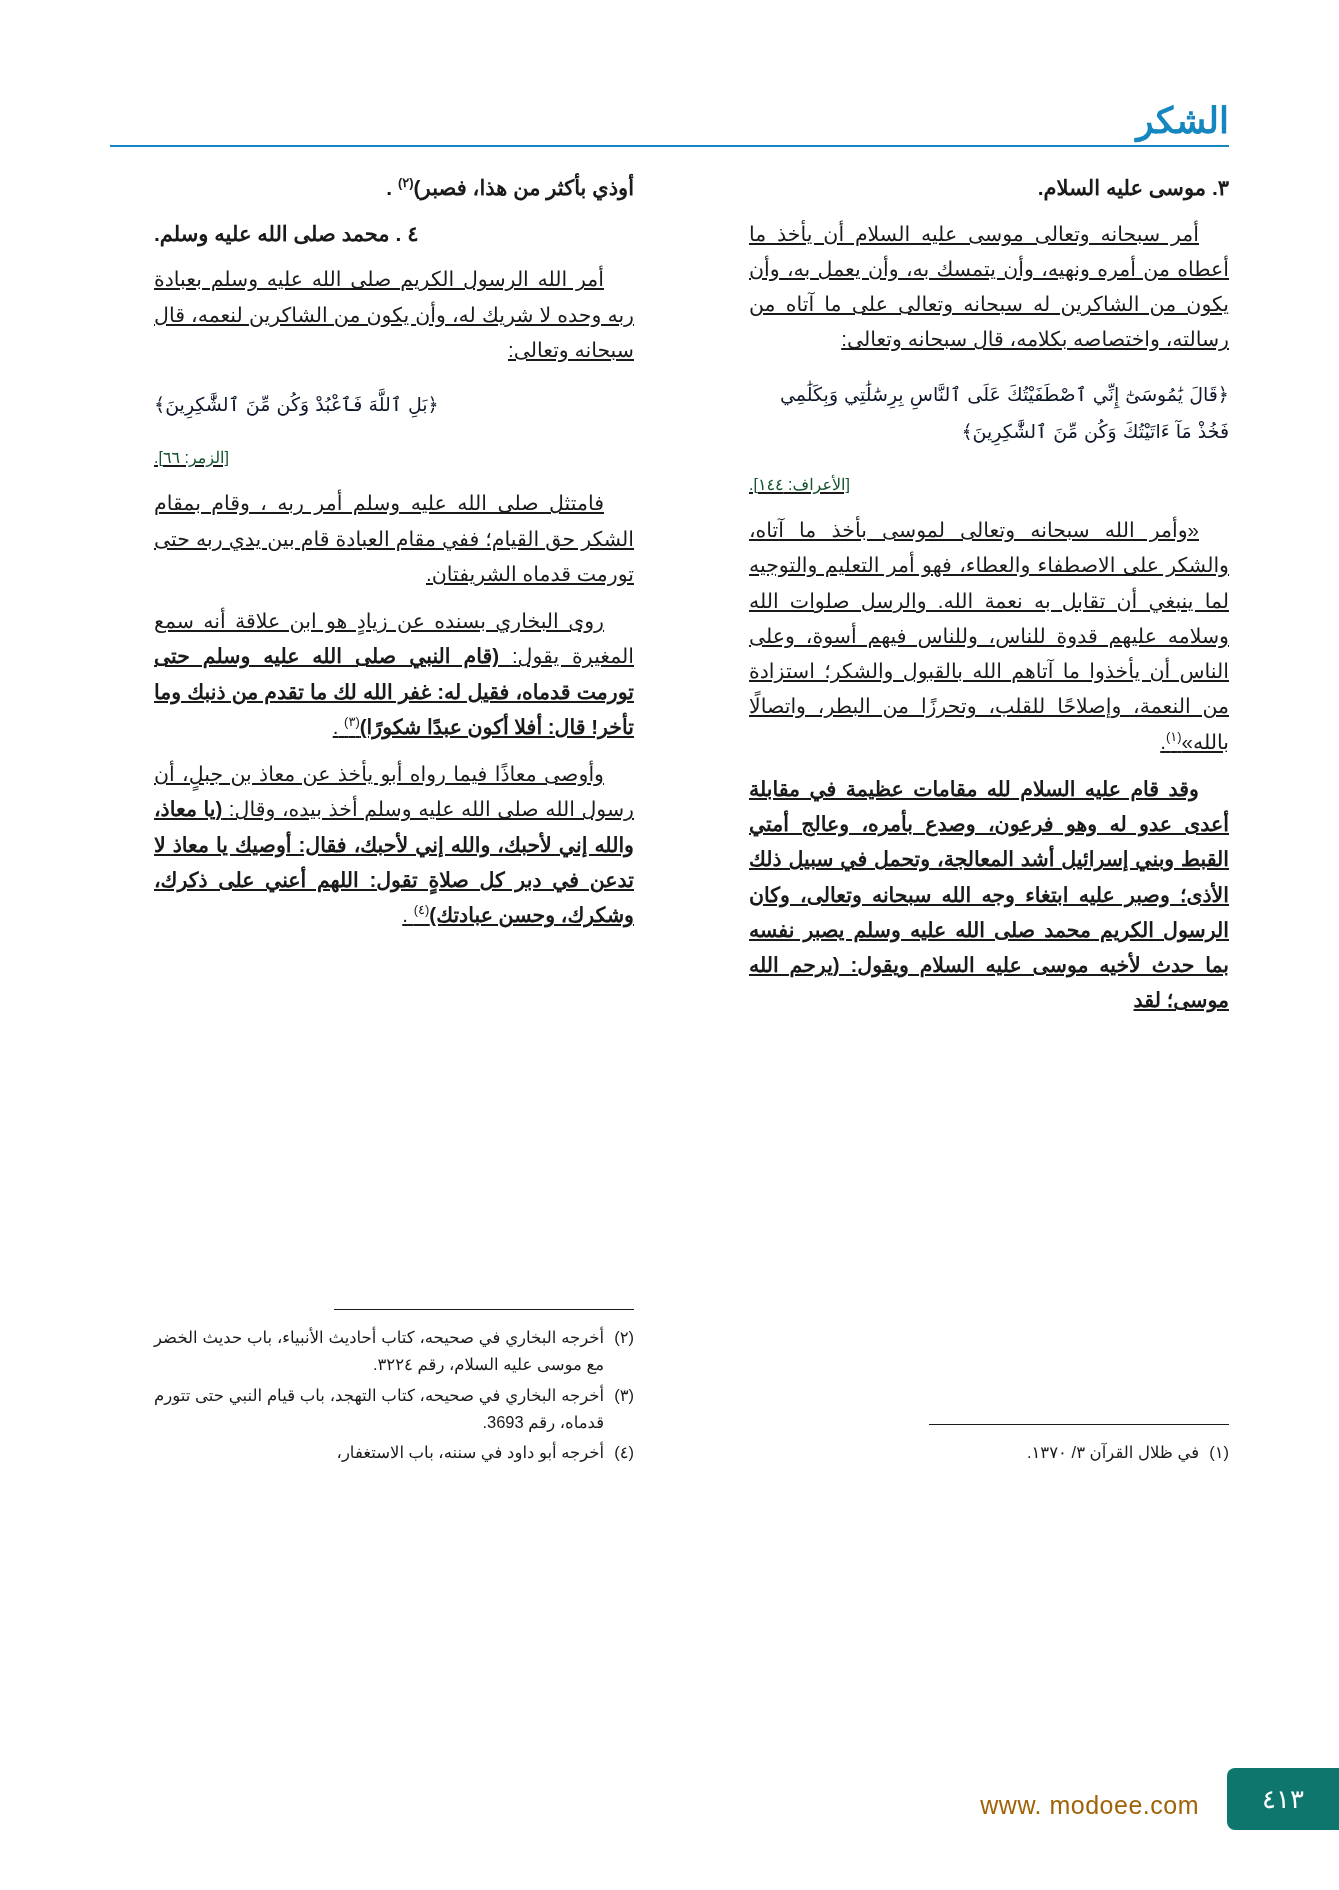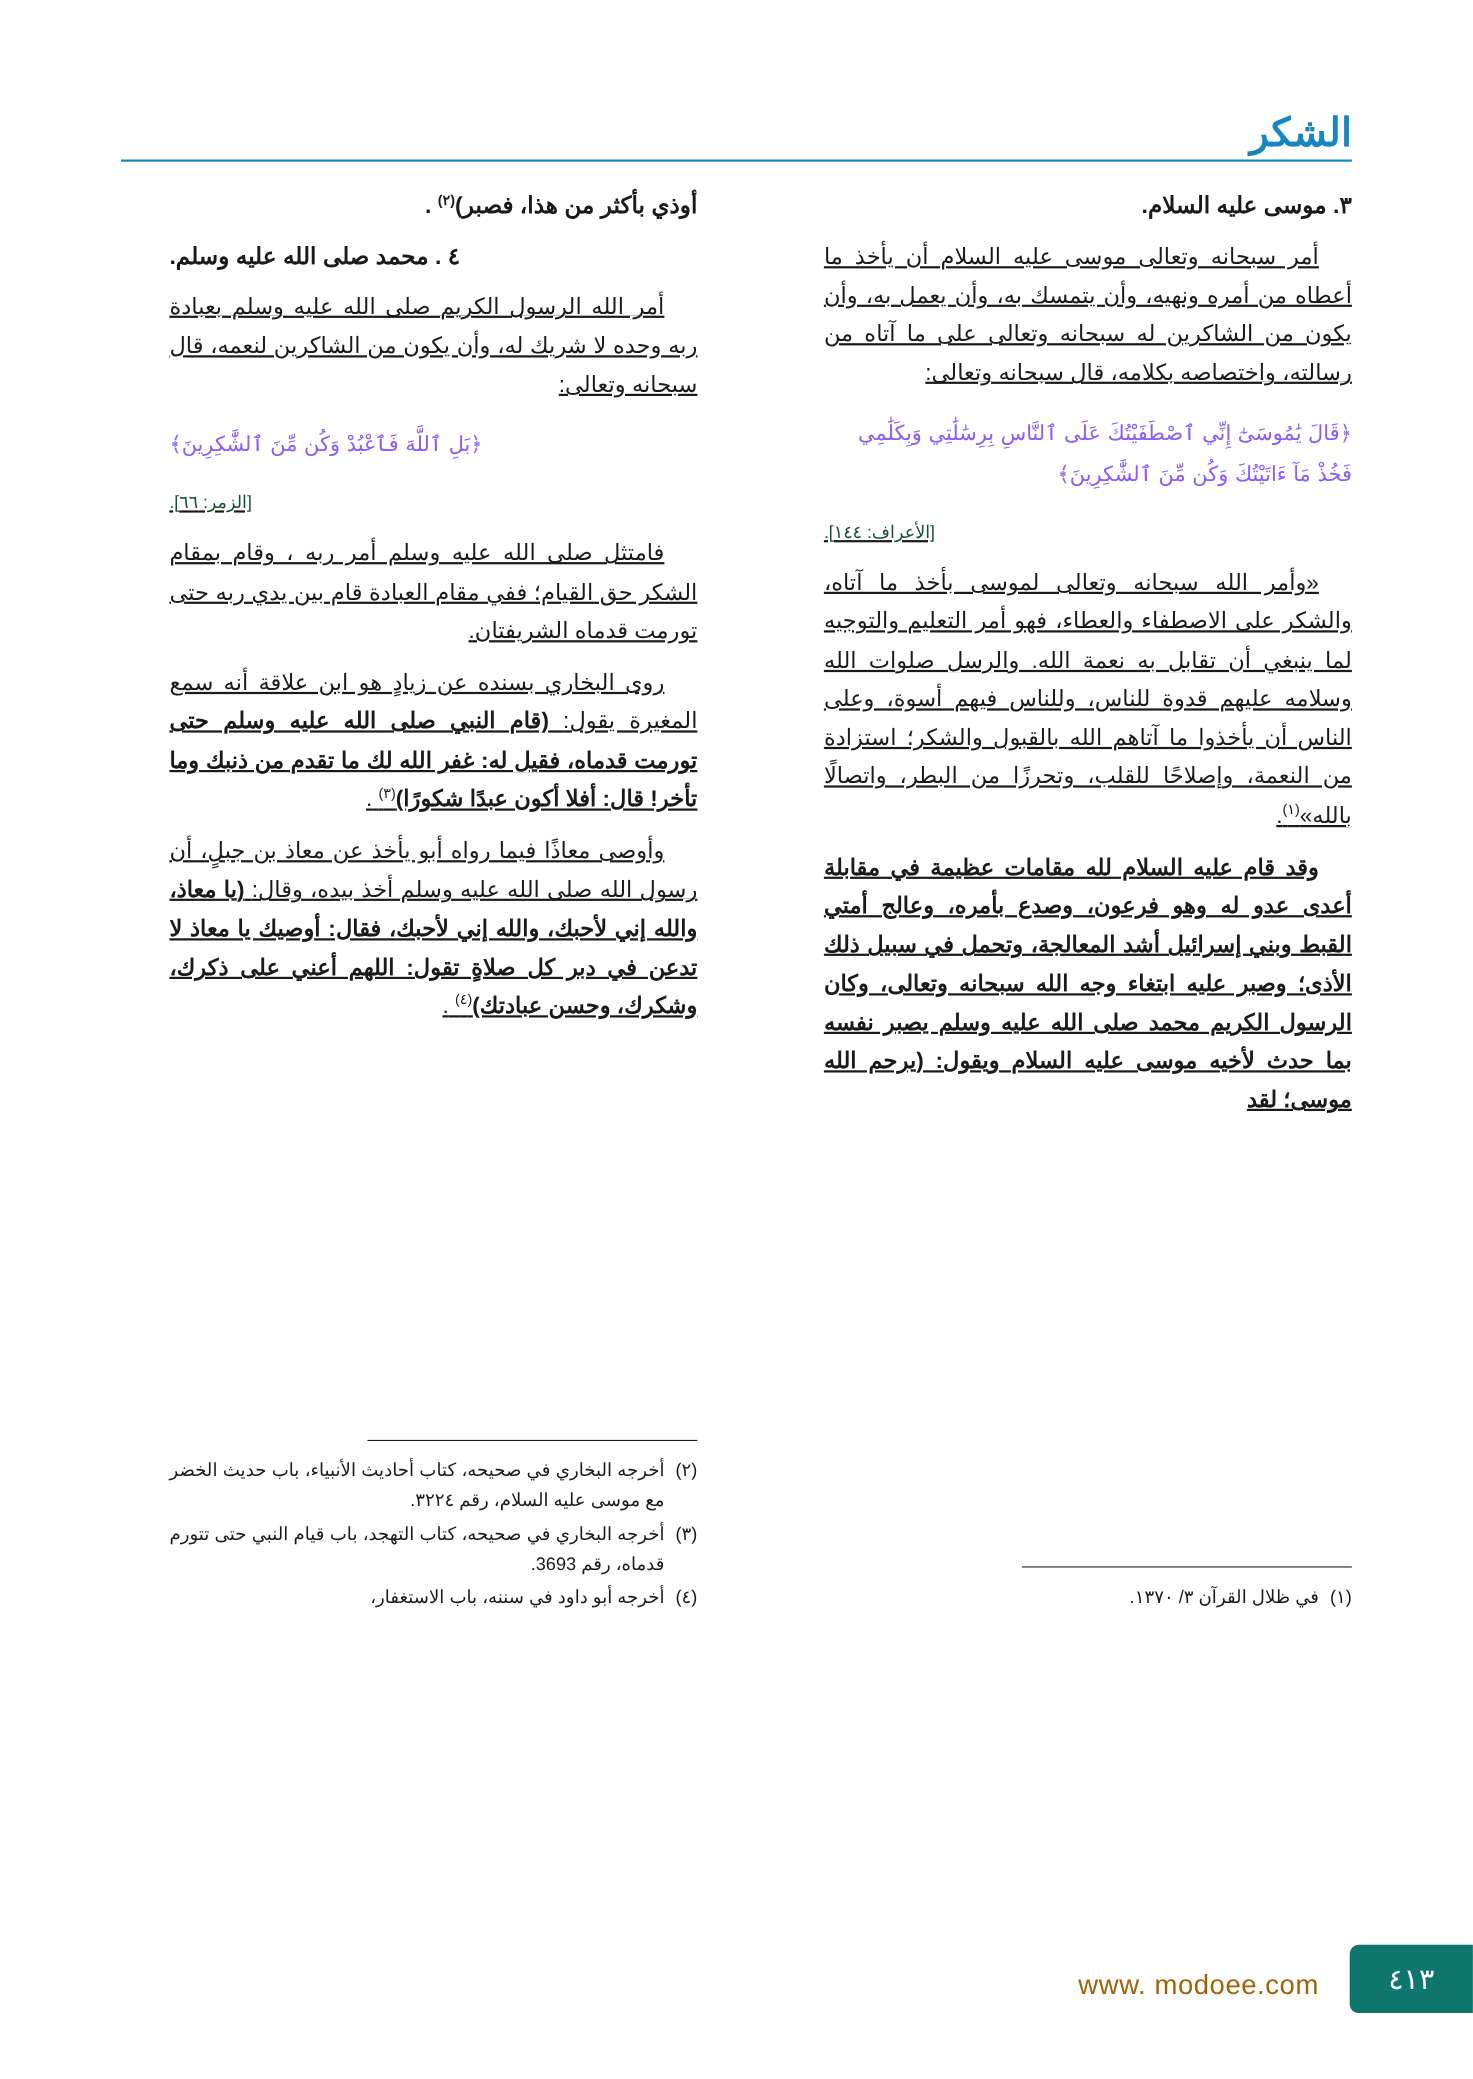--- a/index.html
+++ b/index.html
@@ -71,21 +71,21 @@
   p.body.indent { text-indent: 30px; }
   p.heading {
     margin: 0 0 10px 0;
     font-size: 21px;
     line-height: 1.7;
     font-weight: bold;
     text-align: right;
   }
   .bold { font-weight: bold; }
   .quran {
-    color: #8b5cf6;
+    color: #0f172a;
     font-family: "DejaVu Sans", "Liberation Sans", sans-serif;
     font-size: 19px;
     line-height: 1.95;
     direction: rtl;
     unicode-bidi: isolate;
   }
   .ref {
     font-size: 16px;
     color: #14532d;
   }

